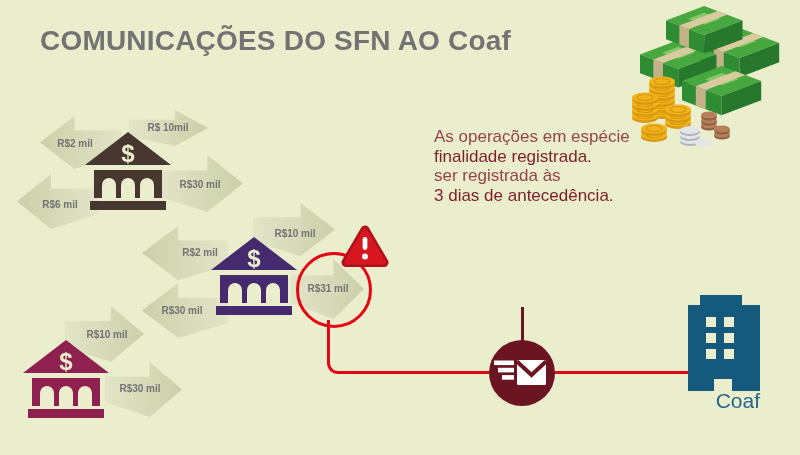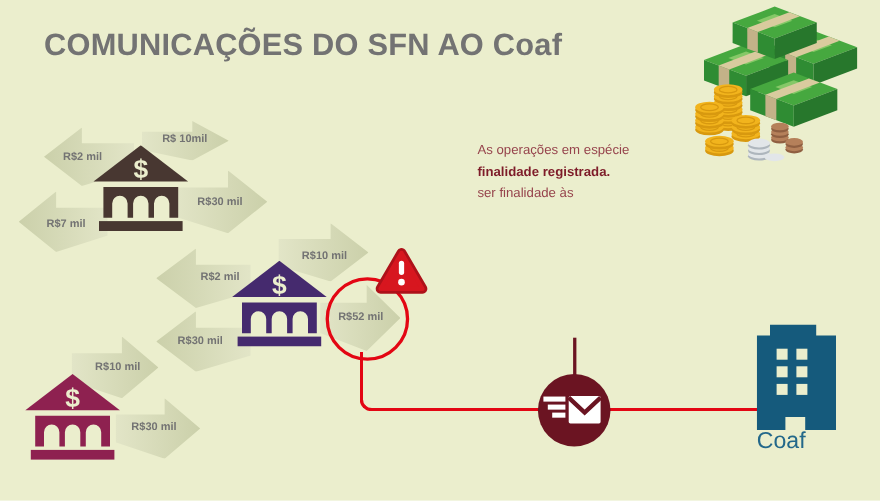--- a/index.html
+++ b/index.html
@@ -42,27 +42,27 @@
   .connector-drop{
     position:absolute;left:521px;top:307px;width:3px;height:40px;
     background:#6b1422;z-index:2;
   }
   .envelope-badge{
     position:absolute;left:489px;top:340px;width:66px;height:66px;
     background:#6b1422;border-radius:50%;z-index:4;
   }
   .info-text{
     position:absolute;left:434px;top:127px;z-index:2;
-    font-size:12px;line-height:19.7px;color:#96434c;
+    font-size:17px;line-height:19.7px;color:#96434c;
   }
   .info-text .pline{white-space:nowrap;}
-  .info-text .pline.bold{font-weight:700;color:#7e1c29;}
+  .info-text .pline.bold{font-weight:400;color:#7e1c29;}
   .building{position:absolute;left:688px;top:295px;z-index:3;}
   .coaf-label{
-    position:absolute;left:688px;top:389px;width:72px;text-align:left;
+    position:absolute;left:688px;top:389px;width:72px;text-align:right;
     font-size:21px;color:#23688a;z-index:3;
   }
   .money{position:absolute;left:616px;top:2px;z-index:1;}
 </style>
 </head>
 <body>
 
 <div class="stage">
 
   <h1 class="title">COMUNICAÇÕES DO SFN AO Coaf</h1>
@@ -128,24 +128,24 @@
   <div class="arrow right" style="left:253px;top:203px;width:82px;height:53px"></div>
   <div class="arrow left" style="left:142px;top:226px;width:86px;height:54px"></div>
   <div class="arrow right" style="left:291px;top:259px;width:73px;height:60px"></div>
   <div class="arrow left" style="left:142px;top:283px;width:86px;height:55px"></div>
   <div class="arrow right" style="left:65px;top:306px;width:79px;height:56px"></div>
   <div class="arrow right" style="left:105px;top:362px;width:77px;height:55px"></div>
 
   <span class="flow-label" style="left:168px;top:127px">R$ 10mil</span>
   <span class="flow-label" style="left:75px;top:143px">R$2 mil</span>
   <span class="flow-label" style="left:200px;top:184px">R$30 mil</span>
-  <span class="flow-label" style="left:60px;top:204px">R$7 mil</span>
+  <span class="flow-label" style="left:60px;top:204px">R$6 mil</span>
   <span class="flow-label" style="left:295px;top:233px">R$10 mil</span>
   <span class="flow-label" style="left:200px;top:252px">R$2 mil</span>
-  <span class="flow-label" style="left:328px;top:288px">R$52 mil</span>
+  <span class="flow-label" style="left:328px;top:288px">R$31 mil</span>
   <span class="flow-label" style="left:182px;top:310px">R$30 mil</span>
   <span class="flow-label" style="left:107px;top:334px">R$10 mil</span>
   <span class="flow-label" style="left:140px;top:388px">R$30 mil</span>
 
   <svg class="bank" style="left:84px;top:132px" width="88" height="78" viewBox="0 0 88 78">
     <g fill="#483731">
       <polygon points="44,0 1,33 87,33"></polygon>
       <path fill-rule="evenodd" d="M10,38 H78 V66 H10 Z M18,66 V53 a7,7 0 0 1 14,0 V66 Z M37,66 V53 a7,7 0 0 1 14,0 V66 Z M56,66 V53 a7,7 0 0 1 14,0 V66 Z"></path>
       <rect x="6" y="69" width="76" height="9"></rect>
     </g>
@@ -190,21 +190,22 @@
         <rect x="13" y="35.1" width="12" height="4.6"></rect>
         <rect x="28" y="20" width="29" height="25" rx="1.5"></rect>
       </g>
       <path d="M28,21.5 L42.5,35 L57,21.5" fill="none" stroke="#6b1422" stroke-width="4"></path>
     </svg>
   </div>
 
   <div class="info-text">
     <div class="pline">As operações em espécie</div>
     <div class="pline bold">finalidade registrada.</div>
-    <div class="pline">ser finalidade às</div>
+    <div class="pline">ser registrada às</div>
+    <div class="pline bold">3 dias de antecedência.</div>
   </div>
 
   <svg class="building" width="72" height="96" viewBox="0 0 72 96">
     <path fill="#155a7c" d="M0,96 V10 H12 V0 H54 V10 H72 V96 H44 V84 H26 V96 Z"></path>
     <g fill="#ebeecd">
       <rect x="18" y="22" width="10" height="10"></rect>
       <rect x="36" y="22" width="10" height="10"></rect>
       <rect x="18" y="38" width="10" height="10"></rect>
       <rect x="36" y="38" width="10" height="10"></rect>
       <rect x="18" y="54" width="10" height="10"></rect>

